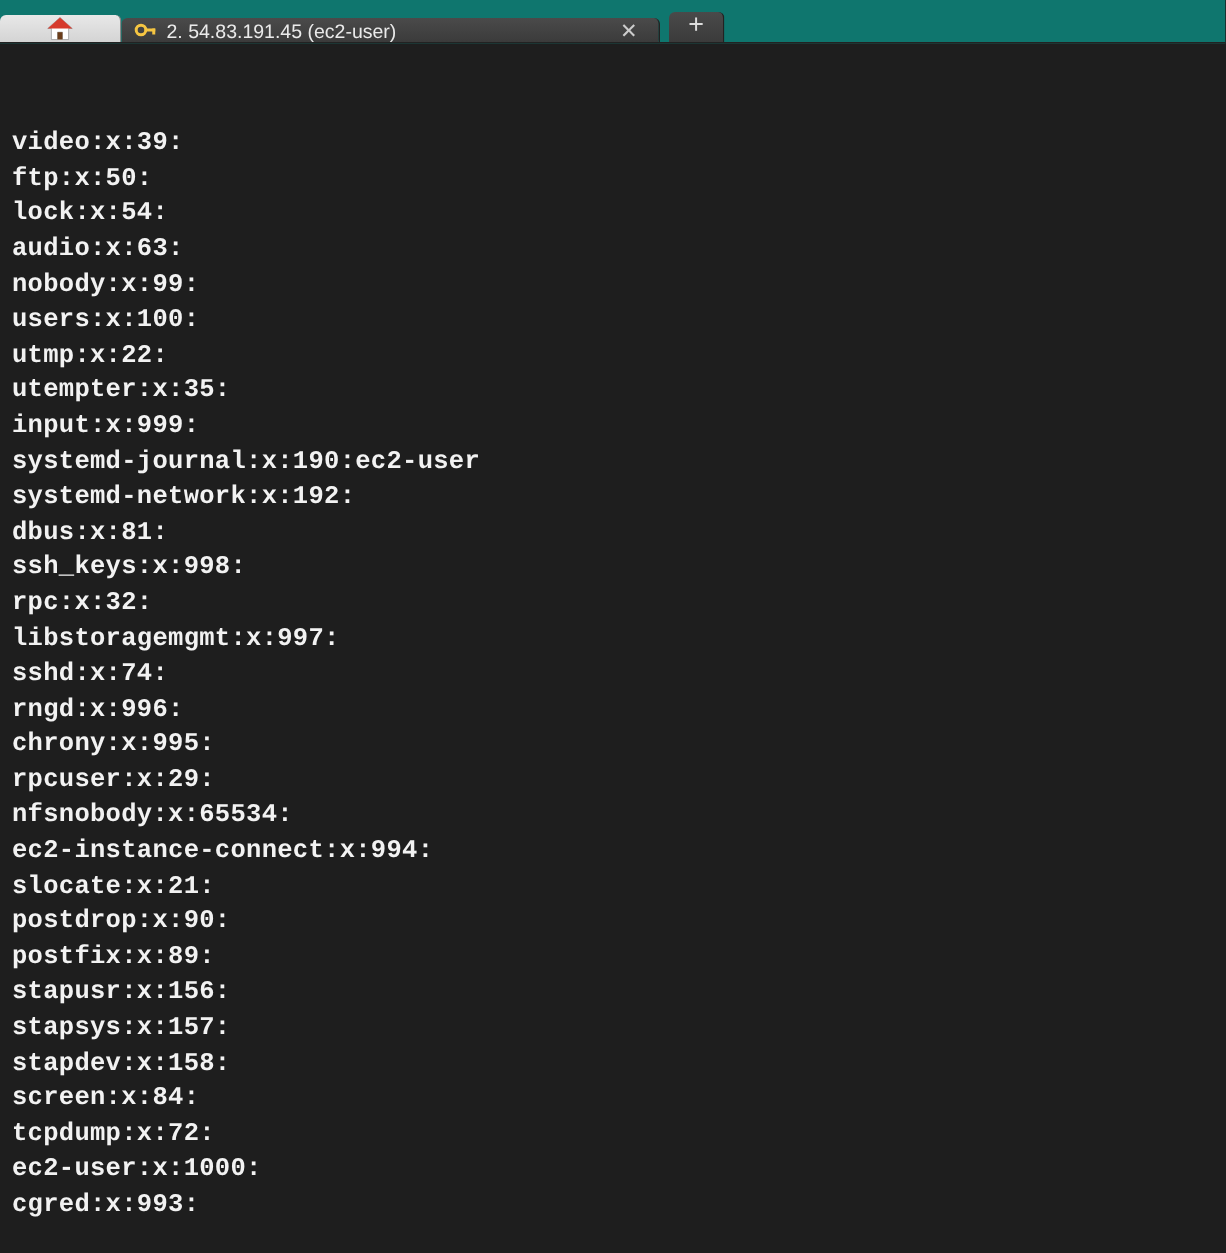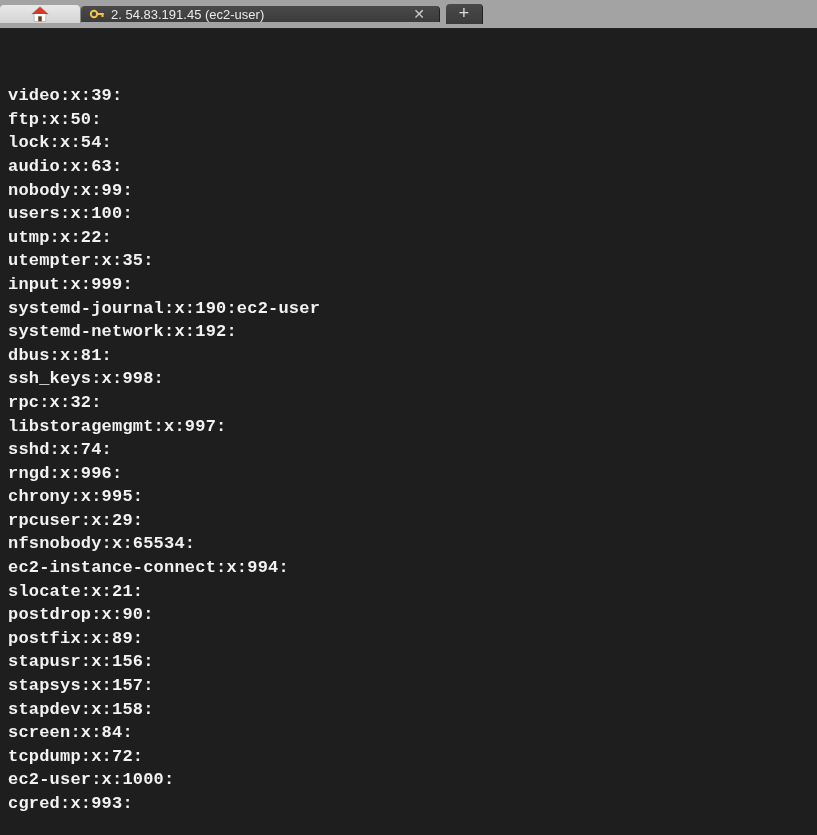--- a/index.html
+++ b/index.html
@@ -6,23 +6,23 @@
     margin: 0;
     padding: 0;
     width: 817px;
     height: 835px;
     background: #1e1e1e;
     overflow: hidden;
     font-family: "Consolas", "Courier New", monospace;
   }
   .tabbar {
     display: flex;
-    align-items: center;
+    align-items: flex-end;
     height: 28px;
-    background: #a3a3a3;
+    background: #0f766e;
     border-bottom: 1px solid #222;
   }
   .tab-home {
     width: 80px;
     background: linear-gradient(to bottom, #e8e8e8, #d4d4d4);
     border-right: 1px solid #888;
     border-top-left-radius: 4px;
     border-top-right-radius: 4px;
     display: flex;
     align-items: center;

